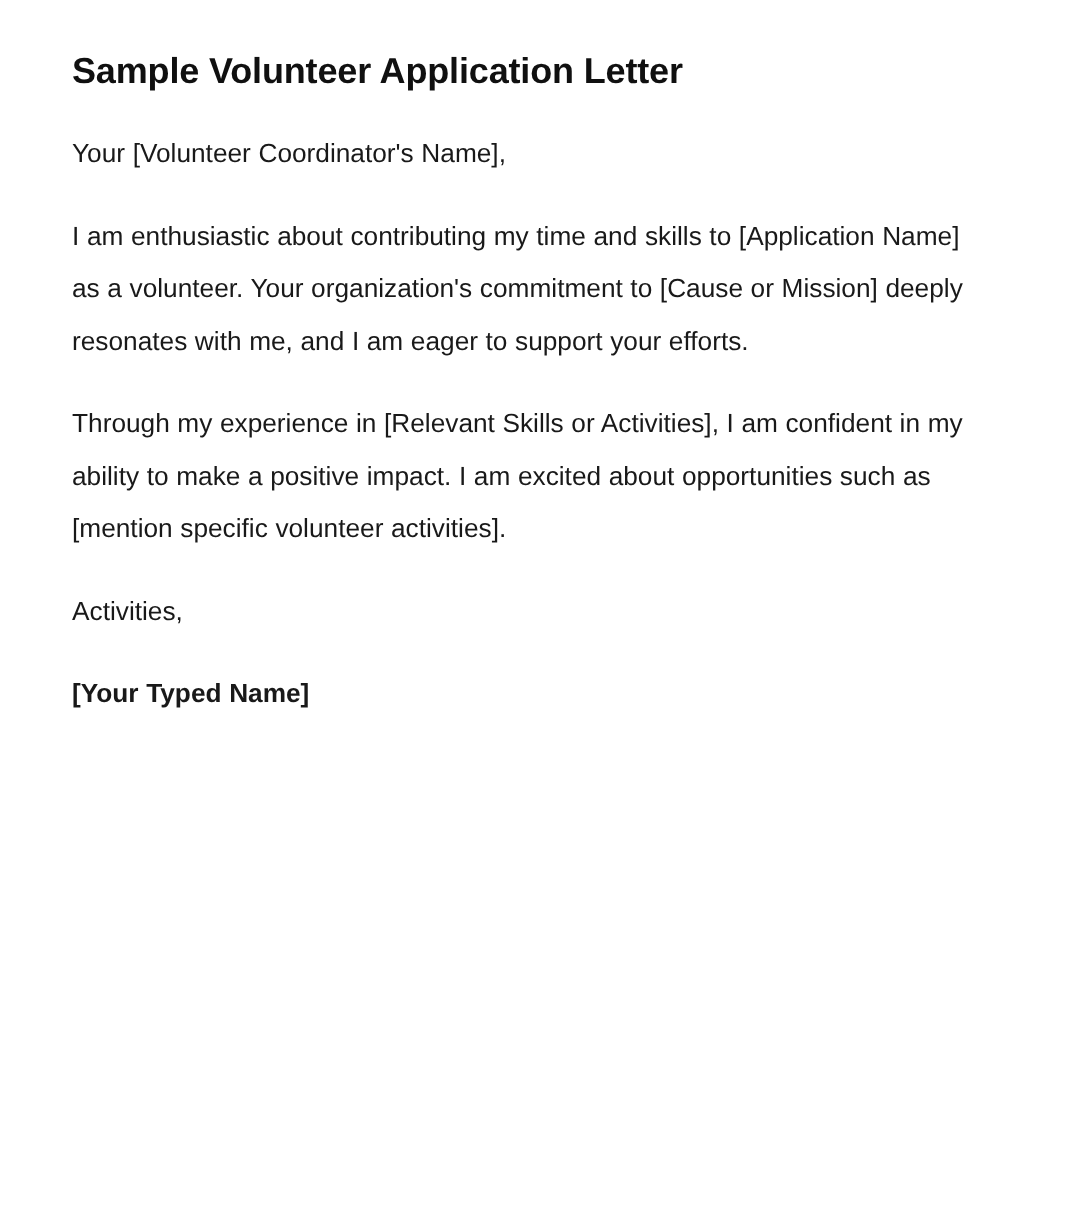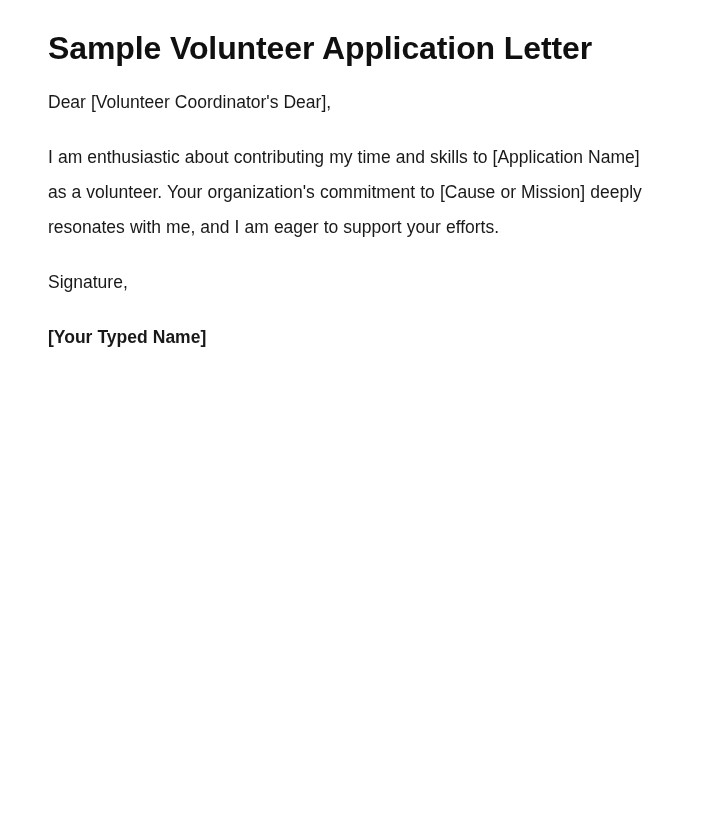--- a/index.html
+++ b/index.html
@@ -15,21 +15,21 @@
     -webkit-font-smoothing: antialiased;
   }
   .page {
     width: 720px;
     min-height: 817px;
     box-sizing: border-box;
     padding: 33px 70px 20px 48px;
     background: #ffffff;
   }
   .letter-title {
-    font-size: 32px;
+    font-size: 24px;
     font-weight: bold;
     line-height: 30px;
     color: #101010;
     letter-spacing: -0.1px;
     margin: 0 0 22px 0;
   }
   .letter-body {
     margin: 0;
   }
   .letter-paragraph {
@@ -48,25 +48,26 @@
 </style>
 </head>
 <body>
 
 <div class="page">
 
   <h1 class="letter-title">Sample Volunteer Application Letter</h1>
 
   <div class="letter-body">
 
-    <p class="letter-paragraph">Dear [Volunteer Coordinator's Dear],</p>
+    <p class="letter-paragraph">Your [Volunteer Coordinator's Name],</p>
 
     <p class="letter-paragraph">I am enthusiastic about contributing my time and skills to [Application Name] as a volunteer. Your organization's commitment to [Cause or Mission] deeply resonates with me, and I am eager to support your efforts.</p>
 
+    <p class="letter-paragraph">Through my experience in [Relevant Skills or Activities], I am confident in my ability to make a positive impact. I am excited about opportunities such as [mention specific volunteer activities].</p>
 
 
-    <p class="letter-paragraph">Signature,</p>
+    <p class="letter-paragraph">Activities,</p>
 
 
     <p class="letter-paragraph">[Your Typed Name]</p>
 
   </div>
 </div>
 
 </body></html>

